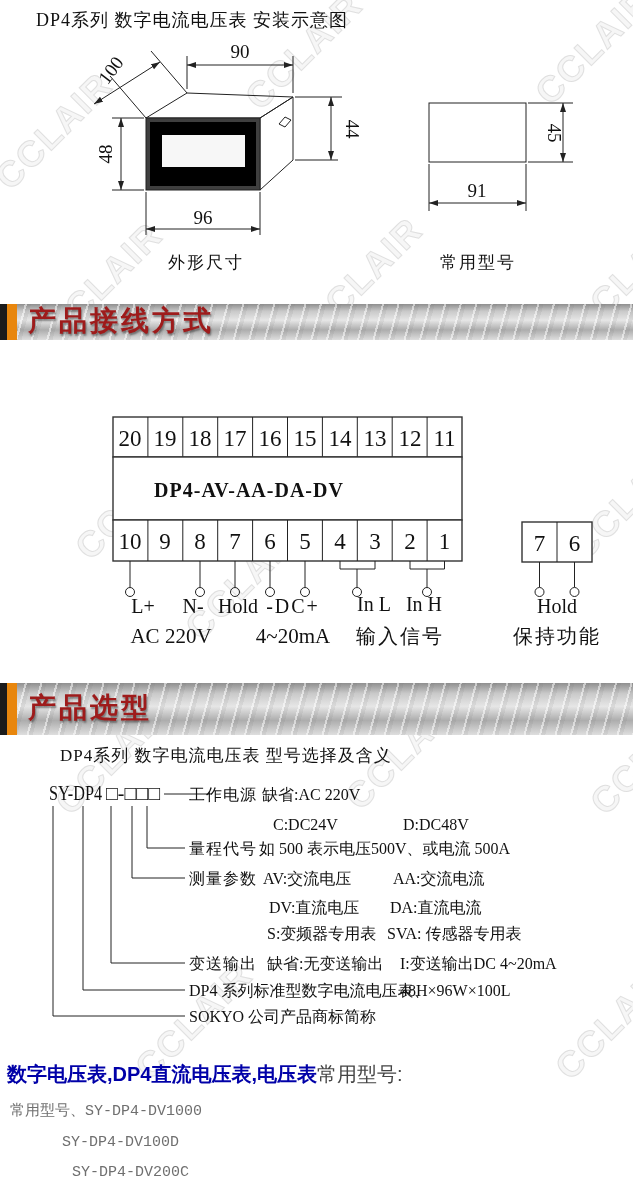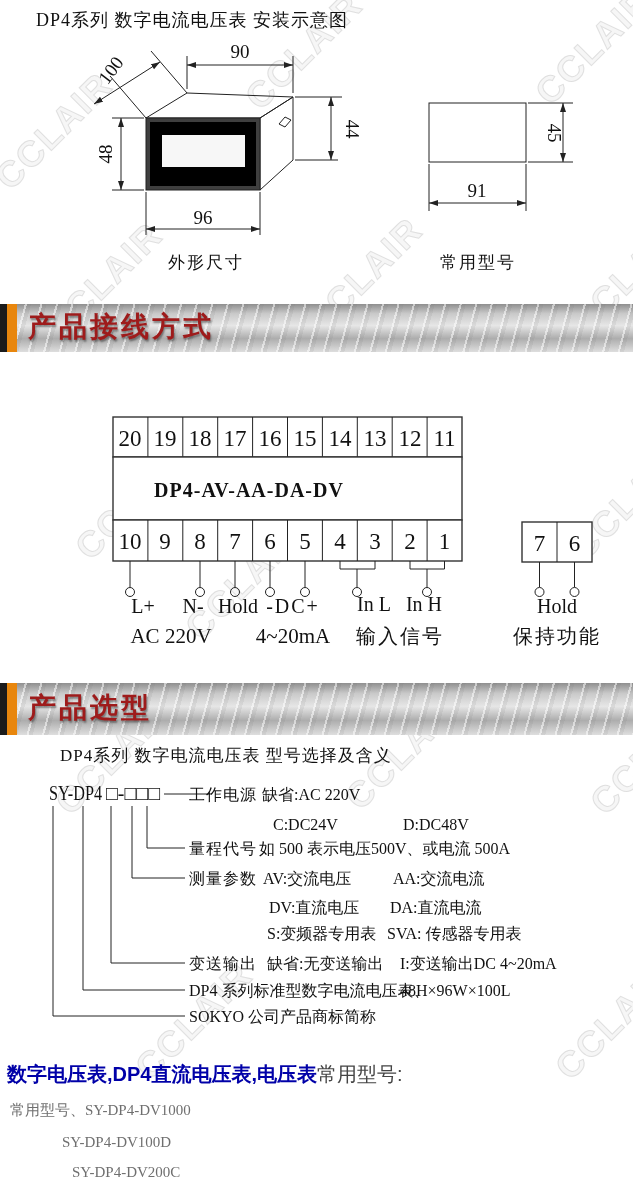--- a/index.html
+++ b/index.html
@@ -20,21 +20,21 @@
   .banner .bt{position:absolute;left:28px;top:50%;transform:translateY(-52%);
       font-family:"Liberation Sans",sans-serif;font-weight:900;font-size:28px;
       letter-spacing:3px;color:#9E1B1B;text-shadow:1px 2px 2px rgba(50,50,50,0.55);}
   svg{position:absolute;overflow:visible;}
   svg text{font-family:"Liberation Serif",serif;fill:#111;}
   svg .ln{stroke:#222;stroke-width:1;fill:none;}
   svg .bx{stroke:#333;stroke-width:1.4;fill:#fff;}
   svg .dim{font-size:19px;}
   .kw{position:absolute;left:7px;top:1061px;font-family:"Liberation Sans",sans-serif;font-size:20px;}
   .kw .b{font-weight:bold;}
-  .model-line{position:absolute;font-family:Liberation Serif, serif;font-size:15px;color:#6f6f6f;}
+  .model-line{position:absolute;font-family:Liberation Mono, monospace;font-size:15px;color:#6f6f6f;}
 </style>
 </head>
 <body>
 
 <div class="page">
 
   <div class="wm" style="left:230px;top:30px">CCLAIR</div>
   <div class="wm" style="left:520px;top:25px">CCLAIR</div>
   <div class="wm" style="left:-20px;top:110px">CCLAIR</div>
   <div class="wm" style="left:30px;top:260px">CCLAIR</div>
@@ -115,21 +115,21 @@
       <line class="ln" x1="29" y1="79" x2="29" y2="126"></line>
       <line class="ln" x1="126" y1="79" x2="126" y2="126"></line>
       <line class="ln" x1="29" y1="118" x2="126" y2="118" marker-start="url(#arwB)" marker-end="url(#arwB)"></line>
       <text class="dim" x="77" y="112" text-anchor="middle">91</text>
     </g>
   </svg>
 
   <div class="caption" style="left:168px;top:251px">外形尺寸</div>
   <div class="caption" style="left:440px;top:251px">常用型号</div>
 
-  <div class="banner" style="top:304px;height:48px">
+  <div class="banner" style="top:304px;height:36px">
     <div class="bk"></div>
     <div class="or"></div>
     <span class="bt">产品接线方式</span>
   </div>
 
 
   <svg style="left:0;top:405px" width="633" height="248" viewBox="0 0 633 248">
 
     <g>
       <rect class="bx" x="113" y="12" width="349" height="40"></rect>

